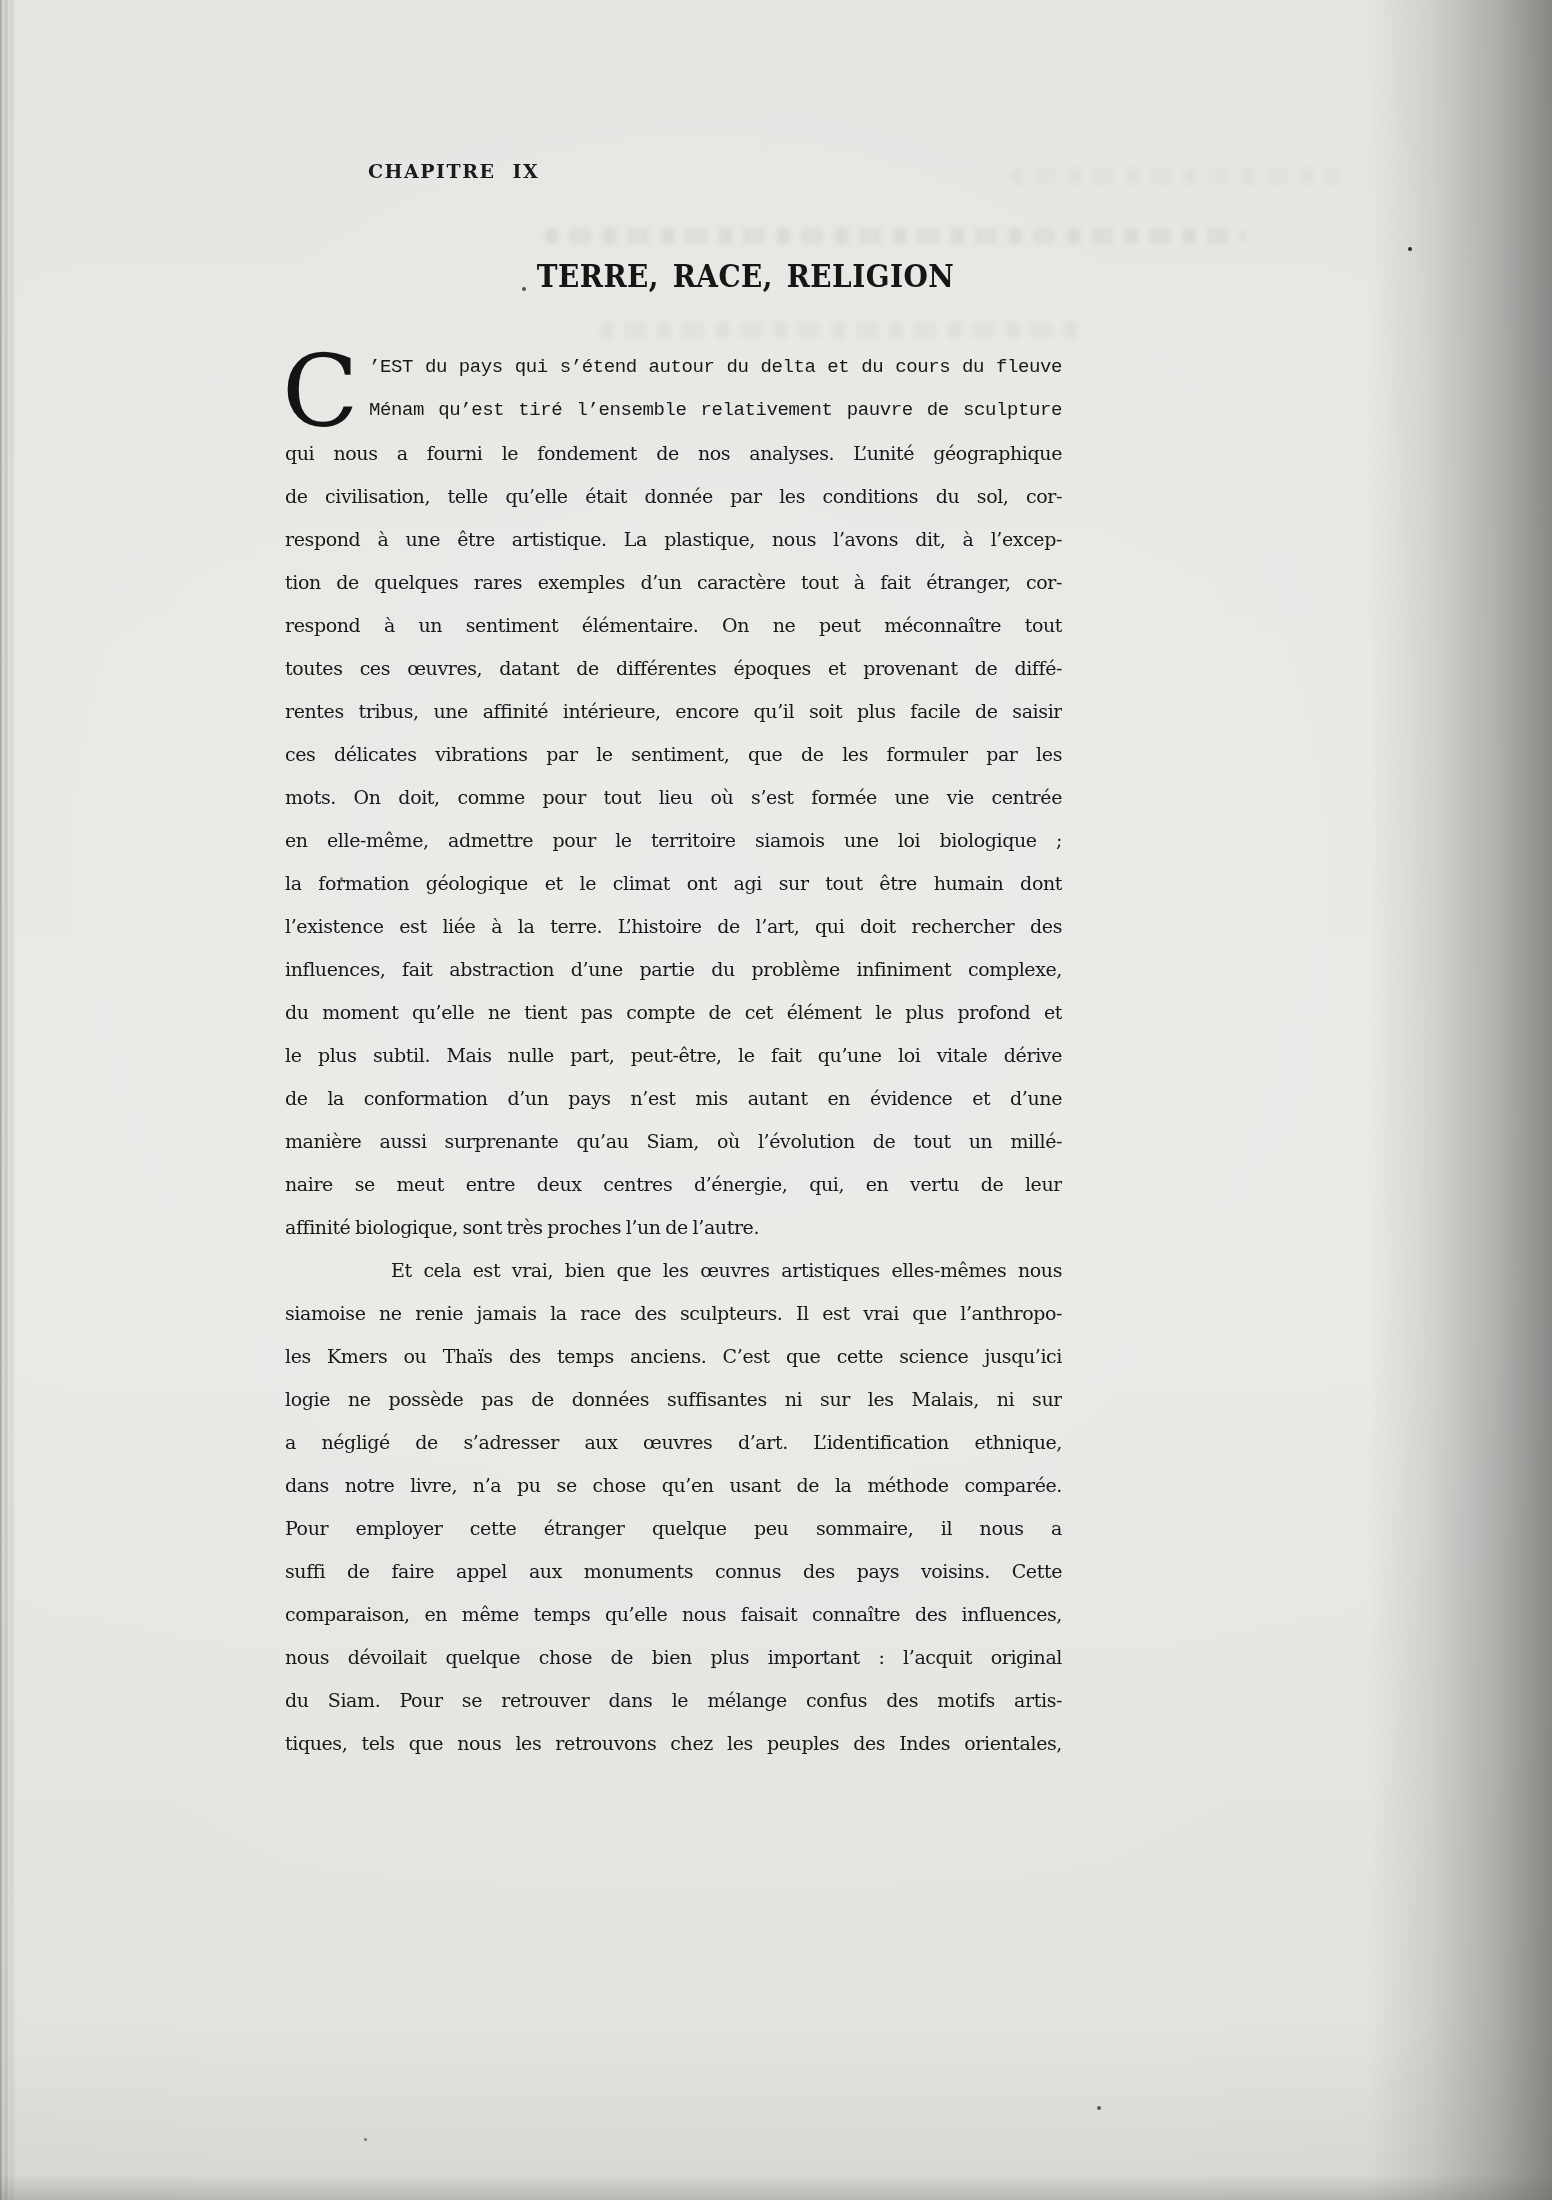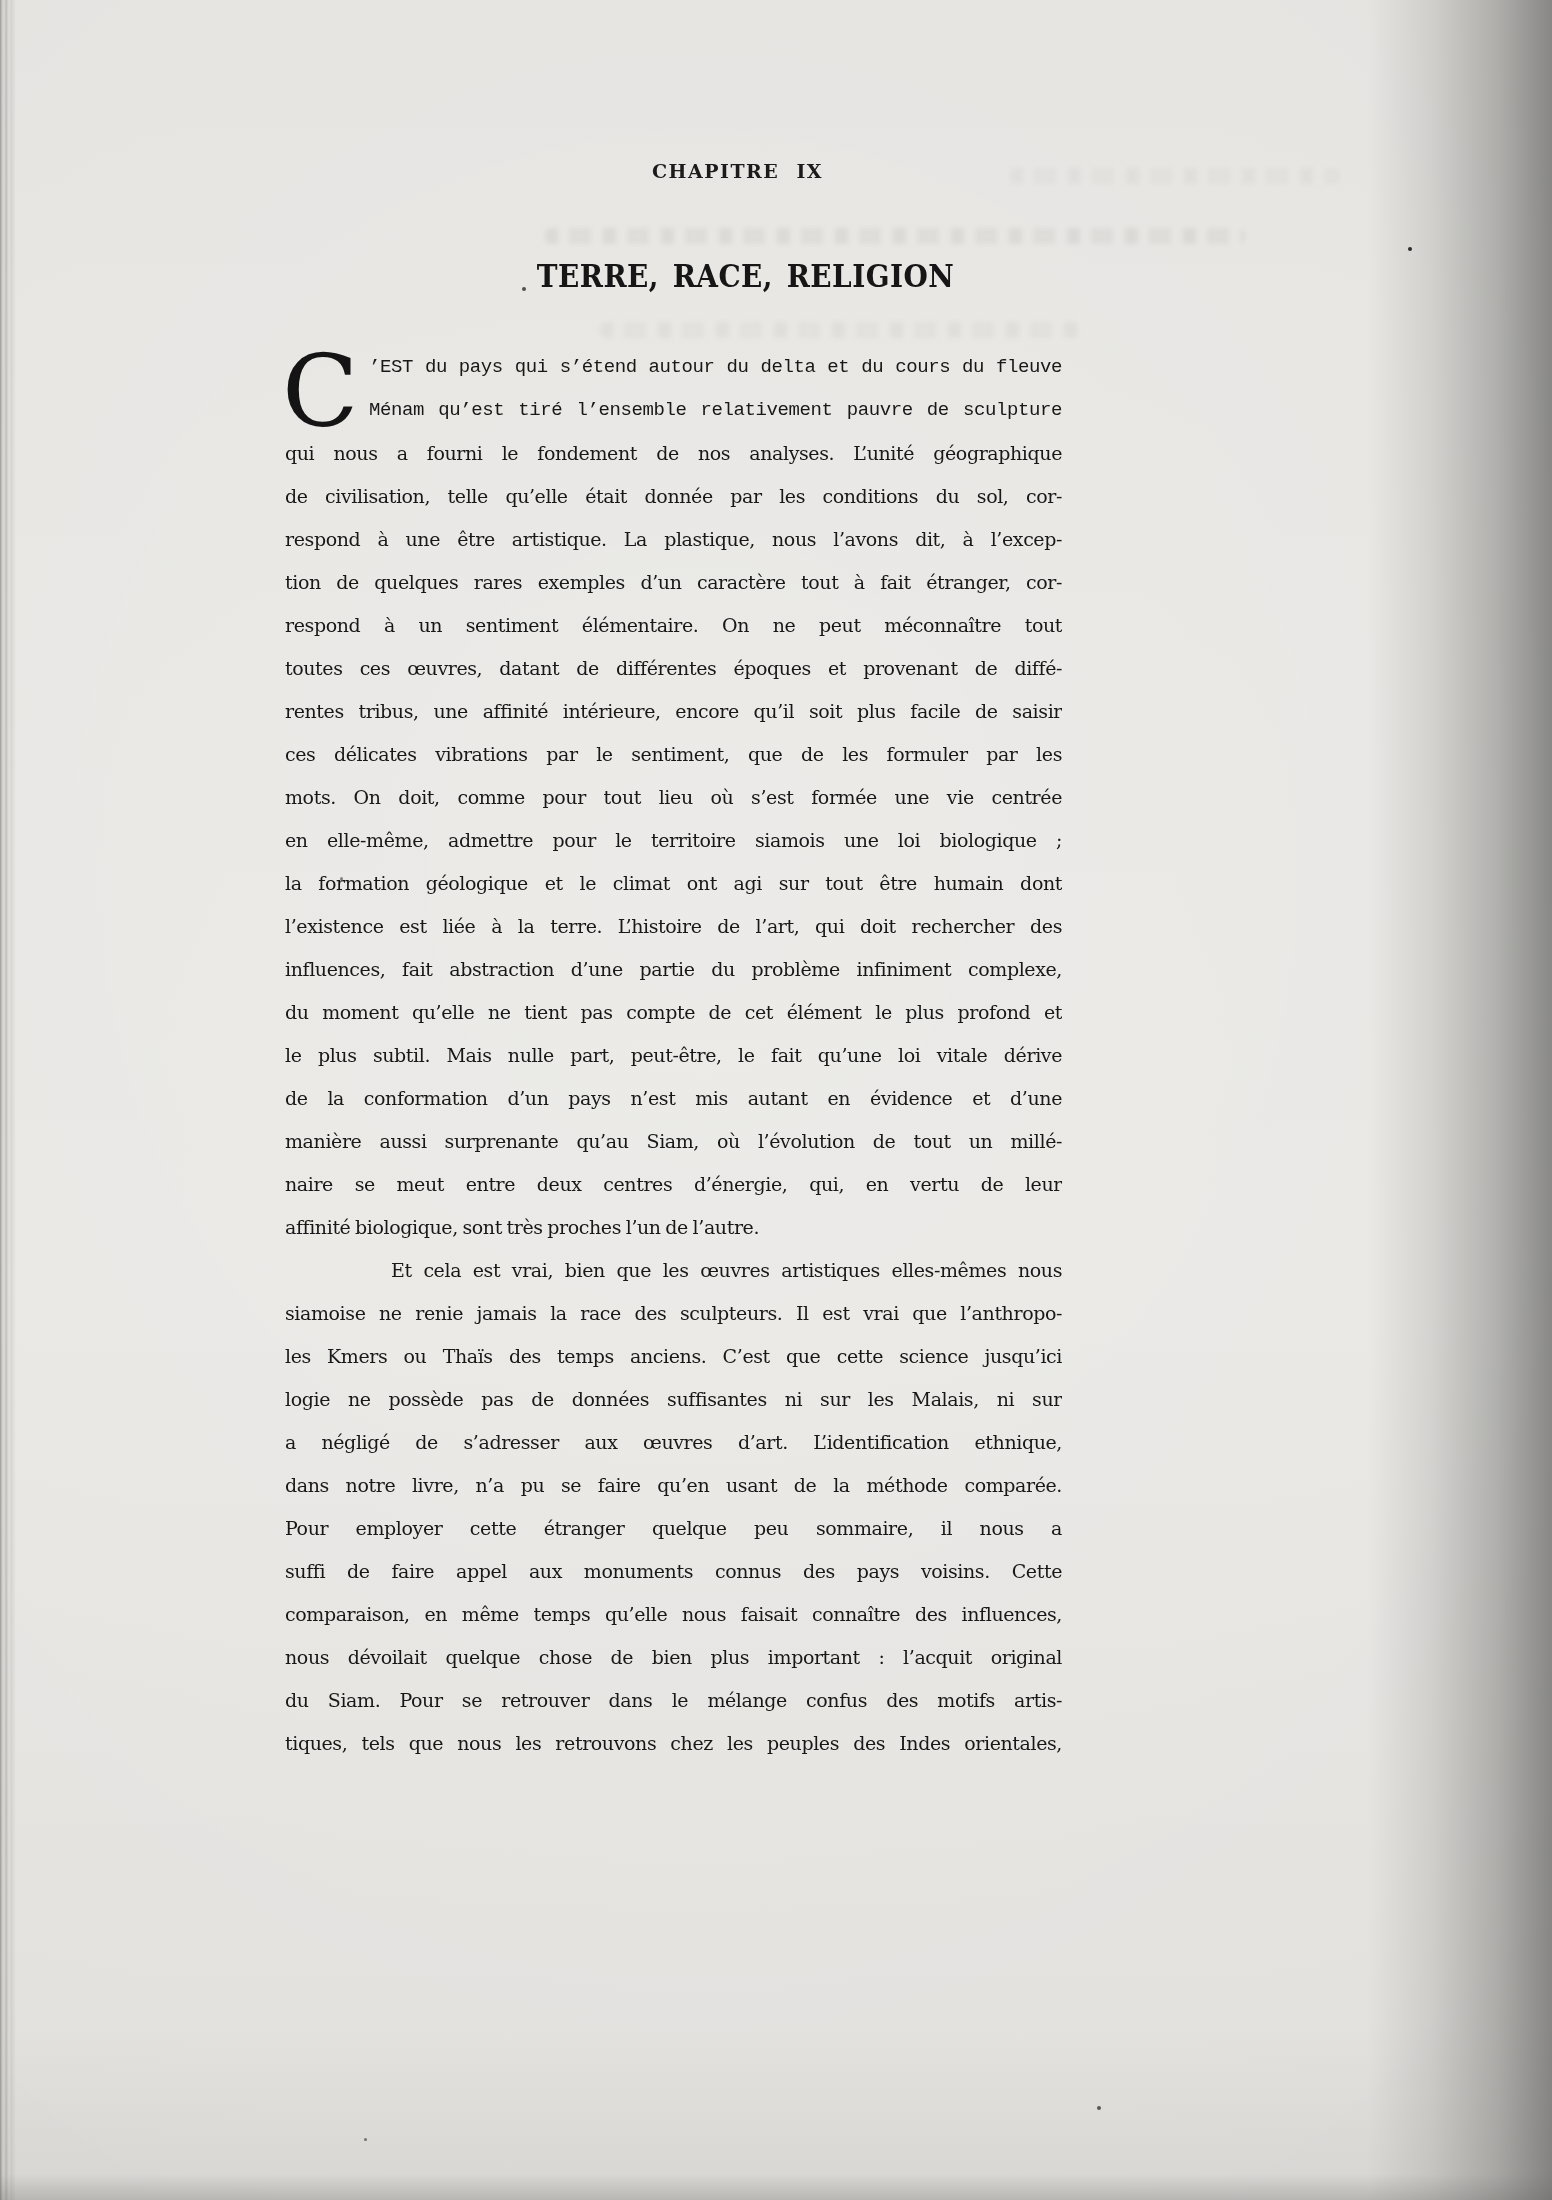--- a/index.html
+++ b/index.html
@@ -56,22 +56,21 @@
     position: absolute; background: #2b2b29; border-radius: 50%;
   }
   .d1 { left: 1408px; top: 247px; width: 4px; height: 4px; }
   .d2 { left: 522px; top: 287px; width: 4px; height: 4px; opacity: 0.8; }
   .d3 { left: 1097px; top: 2106px; width: 4px; height: 4px; opacity: 0.75; }
   .d4 { left: 340px; top: 877px; width: 3px; height: 4px; opacity: 0.55; }
   .d5 { left: 364px; top: 2138px; width: 3px; height: 3px; opacity: 0.6; }
 
   
   .chapter-label {
-    position: absolute; left: 349px; top: 160px; width: 777px;
-    text-align: center;
+    position: absolute; left: 368px; top: 160px; width: 777px;
     font-size: 19px; font-weight: 700;
     letter-spacing: 1.5px; word-spacing: 9px;
     color: #1b1b1b;
   }
   .page-title {
     position: absolute; left: 357px; top: 258px; width: 777px;
     text-align: center;
     font-size: 31px; font-weight: 700;
     letter-spacing: 0.5px; word-spacing: 4px;
     color: #161616;
@@ -139,21 +138,21 @@
       <div class="line">le plus subtil. Mais nulle part, peut-être, le fait qu’une loi vitale dérive</div>
       <div class="line">de la conformation d’un pays n’est mis autant en évidence et d’une</div>
       <div class="line">manière aussi surprenante qu’au Siam, où l’évolution de tout un millé-</div>
       <div class="line">naire se meut entre deux centres d’énergie, qui, en vertu de leur</div>
       <div class="line last">affinité biologique, sont très proches l’un de l’autre.</div>
       <div class="line indent">Et cela est vrai, bien que les œuvres artistiques elles-mêmes nous</div>
       <div class="line">siamoise ne renie jamais la race des sculpteurs. Il est vrai que l’anthropo-</div>
       <div class="line">les Kmers ou Thaïs des temps anciens. C’est que cette science jusqu’ici</div>
       <div class="line">logie ne possède pas de données suffisantes ni sur les Malais, ni sur</div>
       <div class="line">a négligé de s’adresser aux œuvres d’art. L’identification ethnique,</div>
-      <div class="line">dans notre livre, n’a pu se faire qu’en usant de la méthode comparée.</div>
+      <div class="line">dans notre livre, n’a pu se chose qu’en usant de la méthode comparée.</div>
       <div class="line">Pour employer cette étranger quelque peu sommaire, il nous a</div>
       <div class="line">suffi de faire appel aux monuments connus des pays voisins. Cette</div>
       <div class="line">comparaison, en même temps qu’elle nous faisait connaître des influences,</div>
       <div class="line">nous dévoilait quelque chose de bien plus important : l’acquit original</div>
       <div class="line">du Siam. Pour se retrouver dans le mélange confus des motifs artis-</div>
       <div class="line">tiques, tels que nous les retrouvons chez les peuples des Indes orientales,</div>
     </div>
 
   <div class="left-edge-shadow"></div>
   <div class="right-edge-shadow"></div>

